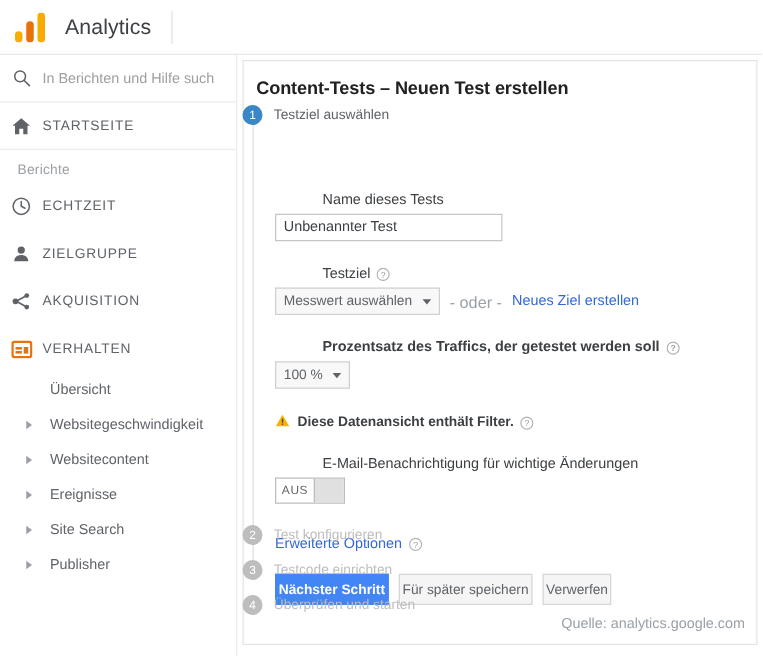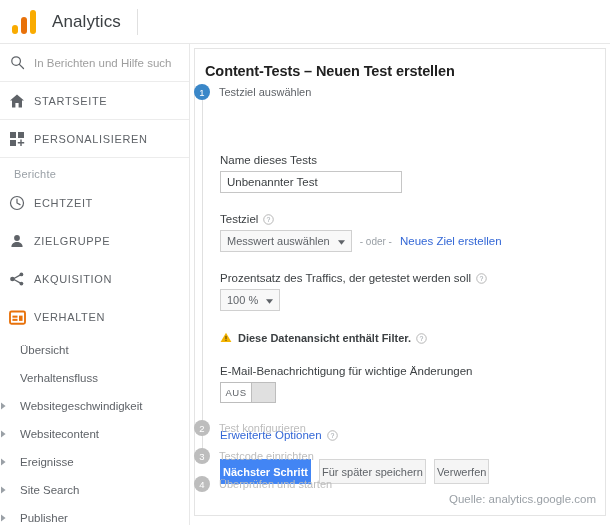--- a/index.html
+++ b/index.html
@@ -55,20 +55,21 @@
   }
   .nav-item.active .nav-label { color:#5f6368; }
 
   .section-label {
     padding:10px 0 4px 14px; font-size:11px; color:#9aa0a6;
     letter-spacing:.2px;
   }
 
   .sub-item {
     height:28px; display:flex; align-items:center; cursor:pointer;
+    padding-left:20px;
   }
   .sub-arrow {
     width:16px; flex:0 0 16px; display:flex; align-items:center; justify-content:flex-start;
   }
   .sub-arrow svg { display:block; }
   .sub-label { font-size:11.5px; color:#5f6368; margin-left:4px; }
   .sub-item.no-arrow .sub-label { margin-left:20px; }
 
   
   .main {
@@ -100,37 +101,37 @@
 
   .connector {
     position:absolute; left:199px; top:99px; width:1px; height:322px;
     background:#e0e0e0;
   }
 
   
   .form { position:absolute; left:30px; top:110px; width:370px; }
   .field-label {
     font-size:11.5px; color:#3c4043; margin-bottom:5px;
-    display:flex; align-items:center;
+    display:flex; align-items:center;margin-left:38px;
   }
   .help-ico { margin-left:5px; display:inline-flex; }
   .text-input {
     width:182px; height:22px; border:1px solid #c6c6c6; background:#fff;
     font-family:"Liberation Sans", sans-serif; font-size:11.5px;
     color:#3c4043; padding:0 6px; outline:none;
   }
 
   .row { display:flex; align-items:center; }
   .select {
     height:22px; border:1px solid #d0d0d0; background:#f8f8f8;
     display:inline-flex; align-items:center; padding:0 6px;
     font-size:11px; color:#5f6368; cursor:pointer;
   }
   .select .caret { margin-left:8px; }
-  .oder { font-size:10px; color:#9aa0a6; margin:0 8px; white-space:nowrap; }
+  .oder { font-size:13px; color:#9aa0a6; margin:0 8px; white-space:nowrap; }
   .link { font-size:11.5px; color:#3367d6; cursor:pointer; }
 
   .warn-row { display:flex; align-items:center; }
   .warn-text { font-size:11px; color:#3c4043; font-weight:bold; margin-left:6px; }
 
   .toggle {
     width:56px; height:21px; border:1px solid #bdbdbd; background:#fff;
     display:flex; align-items:center; cursor:pointer;
   }
   .toggle-text {
@@ -186,31 +187,20 @@
 
     <div class="nav-item with-border">
       <span class="nav-ico">
         <svg width="16" height="16" viewBox="0 0 16 16">
           <path d="M8 1.6 L15 7.6 L13 7.6 L13 14.4 L9.6 14.4 L9.6 10 L6.4 10 L6.4 14.4 L3 14.4 L3 7.6 L1 7.6 Z" fill="#5f6368"></path>
         </svg>
       </span>
       <span class="nav-label">STARTSEITE</span>
     </div>
 
-    <div class="nav-item with-border">
-      <span class="nav-ico">
-        <svg width="16" height="16" viewBox="0 0 16 16">
-          <rect x="1" y="1" width="6" height="6" fill="#5f6368"></rect>
-          <rect x="9" y="1" width="6" height="6" fill="#5f6368"></rect>
-          <rect x="1" y="9" width="6" height="6" fill="#5f6368"></rect>
-          <path d="M12 8.6 L12 15 M8.8 11.8 L15.2 11.8" stroke="#5f6368" stroke-width="1.4"></path>
-        </svg>
-      </span>
-      <span class="nav-label">PERSONALISIEREN</span>
-    </div>
 
     <div class="section-label">Berichte</div>
 
     <div class="nav-item">
       <span class="nav-ico">
         <svg width="16" height="16" viewBox="0 0 16 16">
           <circle cx="8" cy="8" r="6.5" fill="none" stroke="#5f6368" stroke-width="1.2"></circle>
           <path d="M8 4.2 L8 8 L11 9.6" fill="none" stroke="#5f6368" stroke-width="1.2" stroke-linecap="round"></path>
         </svg>
       </span>
@@ -248,23 +238,20 @@
           <rect x="3.6" y="9.4" width="5.4" height="2.2" fill="#e8710a"></rect>
           <rect x="10.6" y="6" width="3.8" height="5.6" fill="#e8710a"></rect>
         </svg>
       </span>
       <span class="nav-label">VERHALTEN</span>
     </div>
 
     <div class="sub-item no-arrow">
       <span class="sub-label">Übersicht</span>
     </div>
-    <div class="sub-item no-arrow">
-      <span class="sub-label">Verhaltensfluss</span>
-    </div>
     <div class="sub-item">
       <span class="sub-arrow">
         <svg width="7" height="8" viewBox="0 0 7 8">
             <path d="M1 0.6 L5.6 4 L1 7.4 Z" fill="#9aa0a6"></path>
           </svg>
       </span>
       <span class="sub-label">Websitegeschwindigkeit</span>
     </div>
     <div class="sub-item">
       <span class="sub-arrow">
@@ -336,21 +323,21 @@
             <svg width="7" height="5" viewBox="0 0 8 5">
                 <path d="M0 0 L8 0 L4 5 Z" fill="#5f6368"></path>
               </svg>
           </span>
         </span>
         <span class="oder">- oder -</span>
         <span class="link">Neues Ziel erstellen</span>
       </div>
 
       
-      <div class="field-label" style="margin-top:20px;">
+      <div class="field-label" style="margin-top:20px;font-weight:bold;">
         <span>Prozentsatz des Traffics, der getestet werden soll</span>
         <span class="help-ico">
           <svg width="11" height="11" viewBox="0 0 12 12">
             <circle cx="6" cy="6" r="5.2" fill="none" stroke="#b0b0b0" stroke-width="1"></circle>
             <text x="6" y="8.9" font-size="7.6" fill="#9aa0a6" text-anchor="middle" font-family="Liberation Sans, sans-serif">?</text>
           </svg>
         </span>
       </div>
       <span class="select">
         <span>100 %</span>

